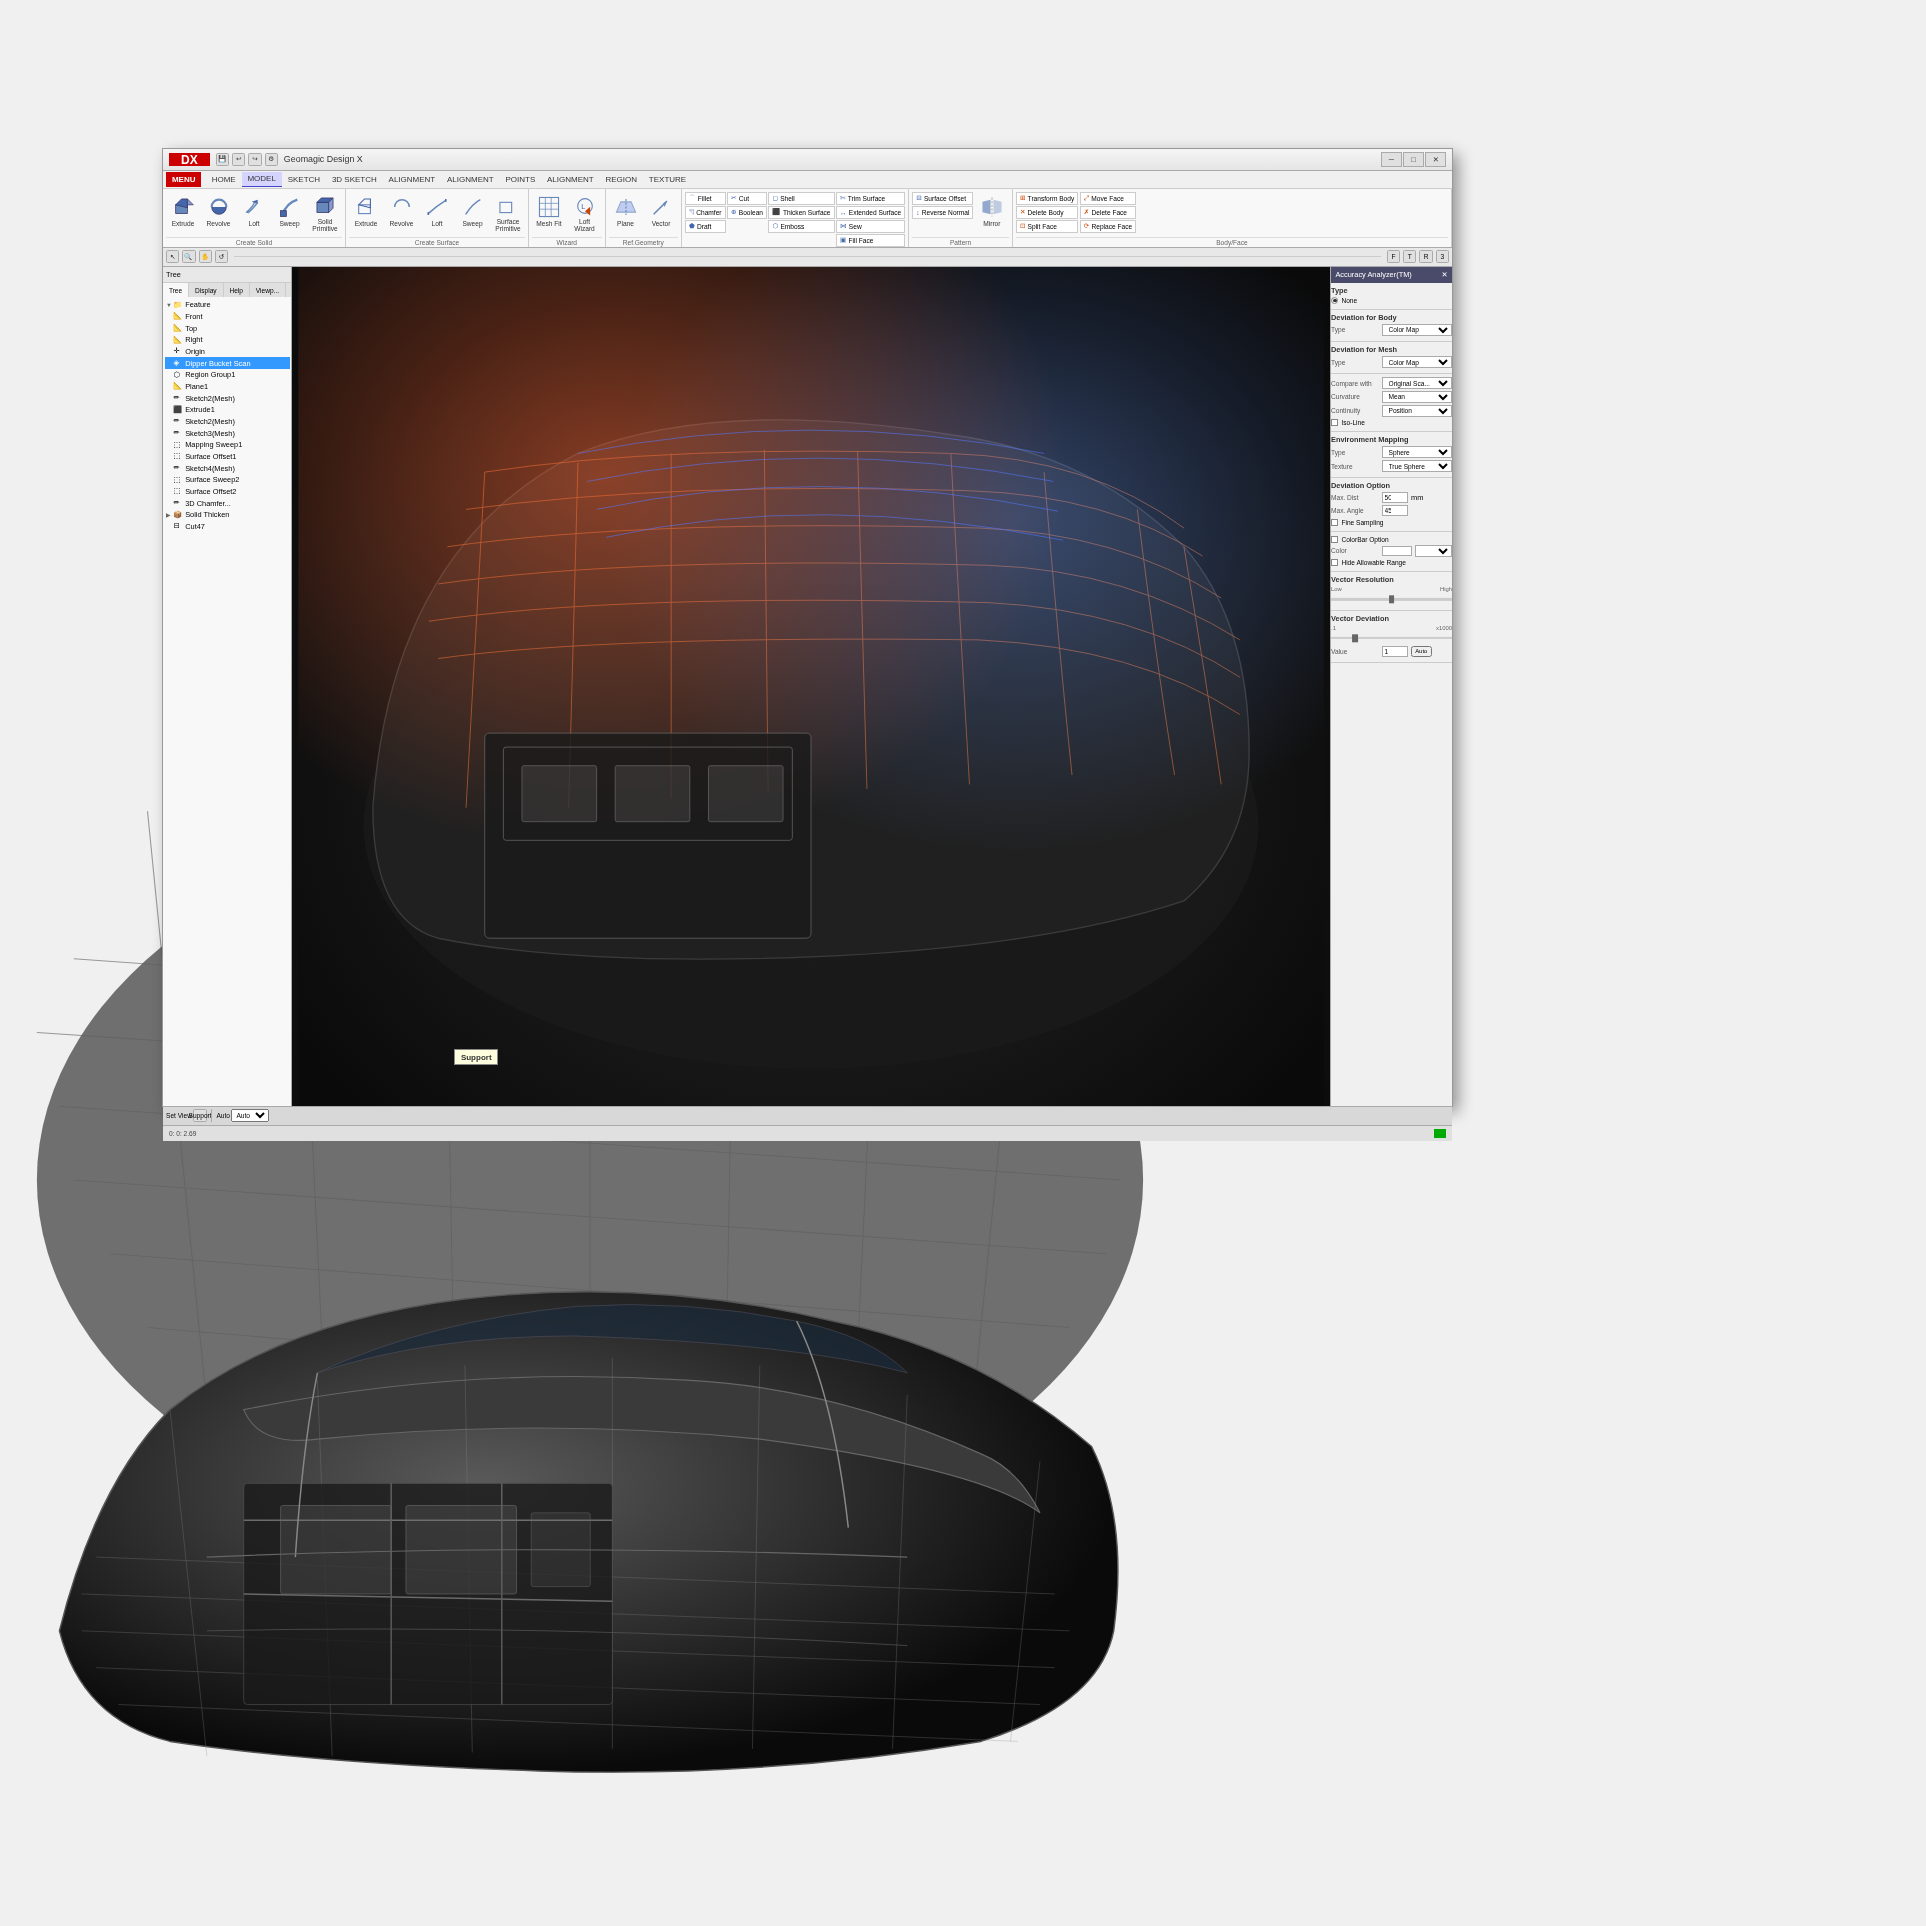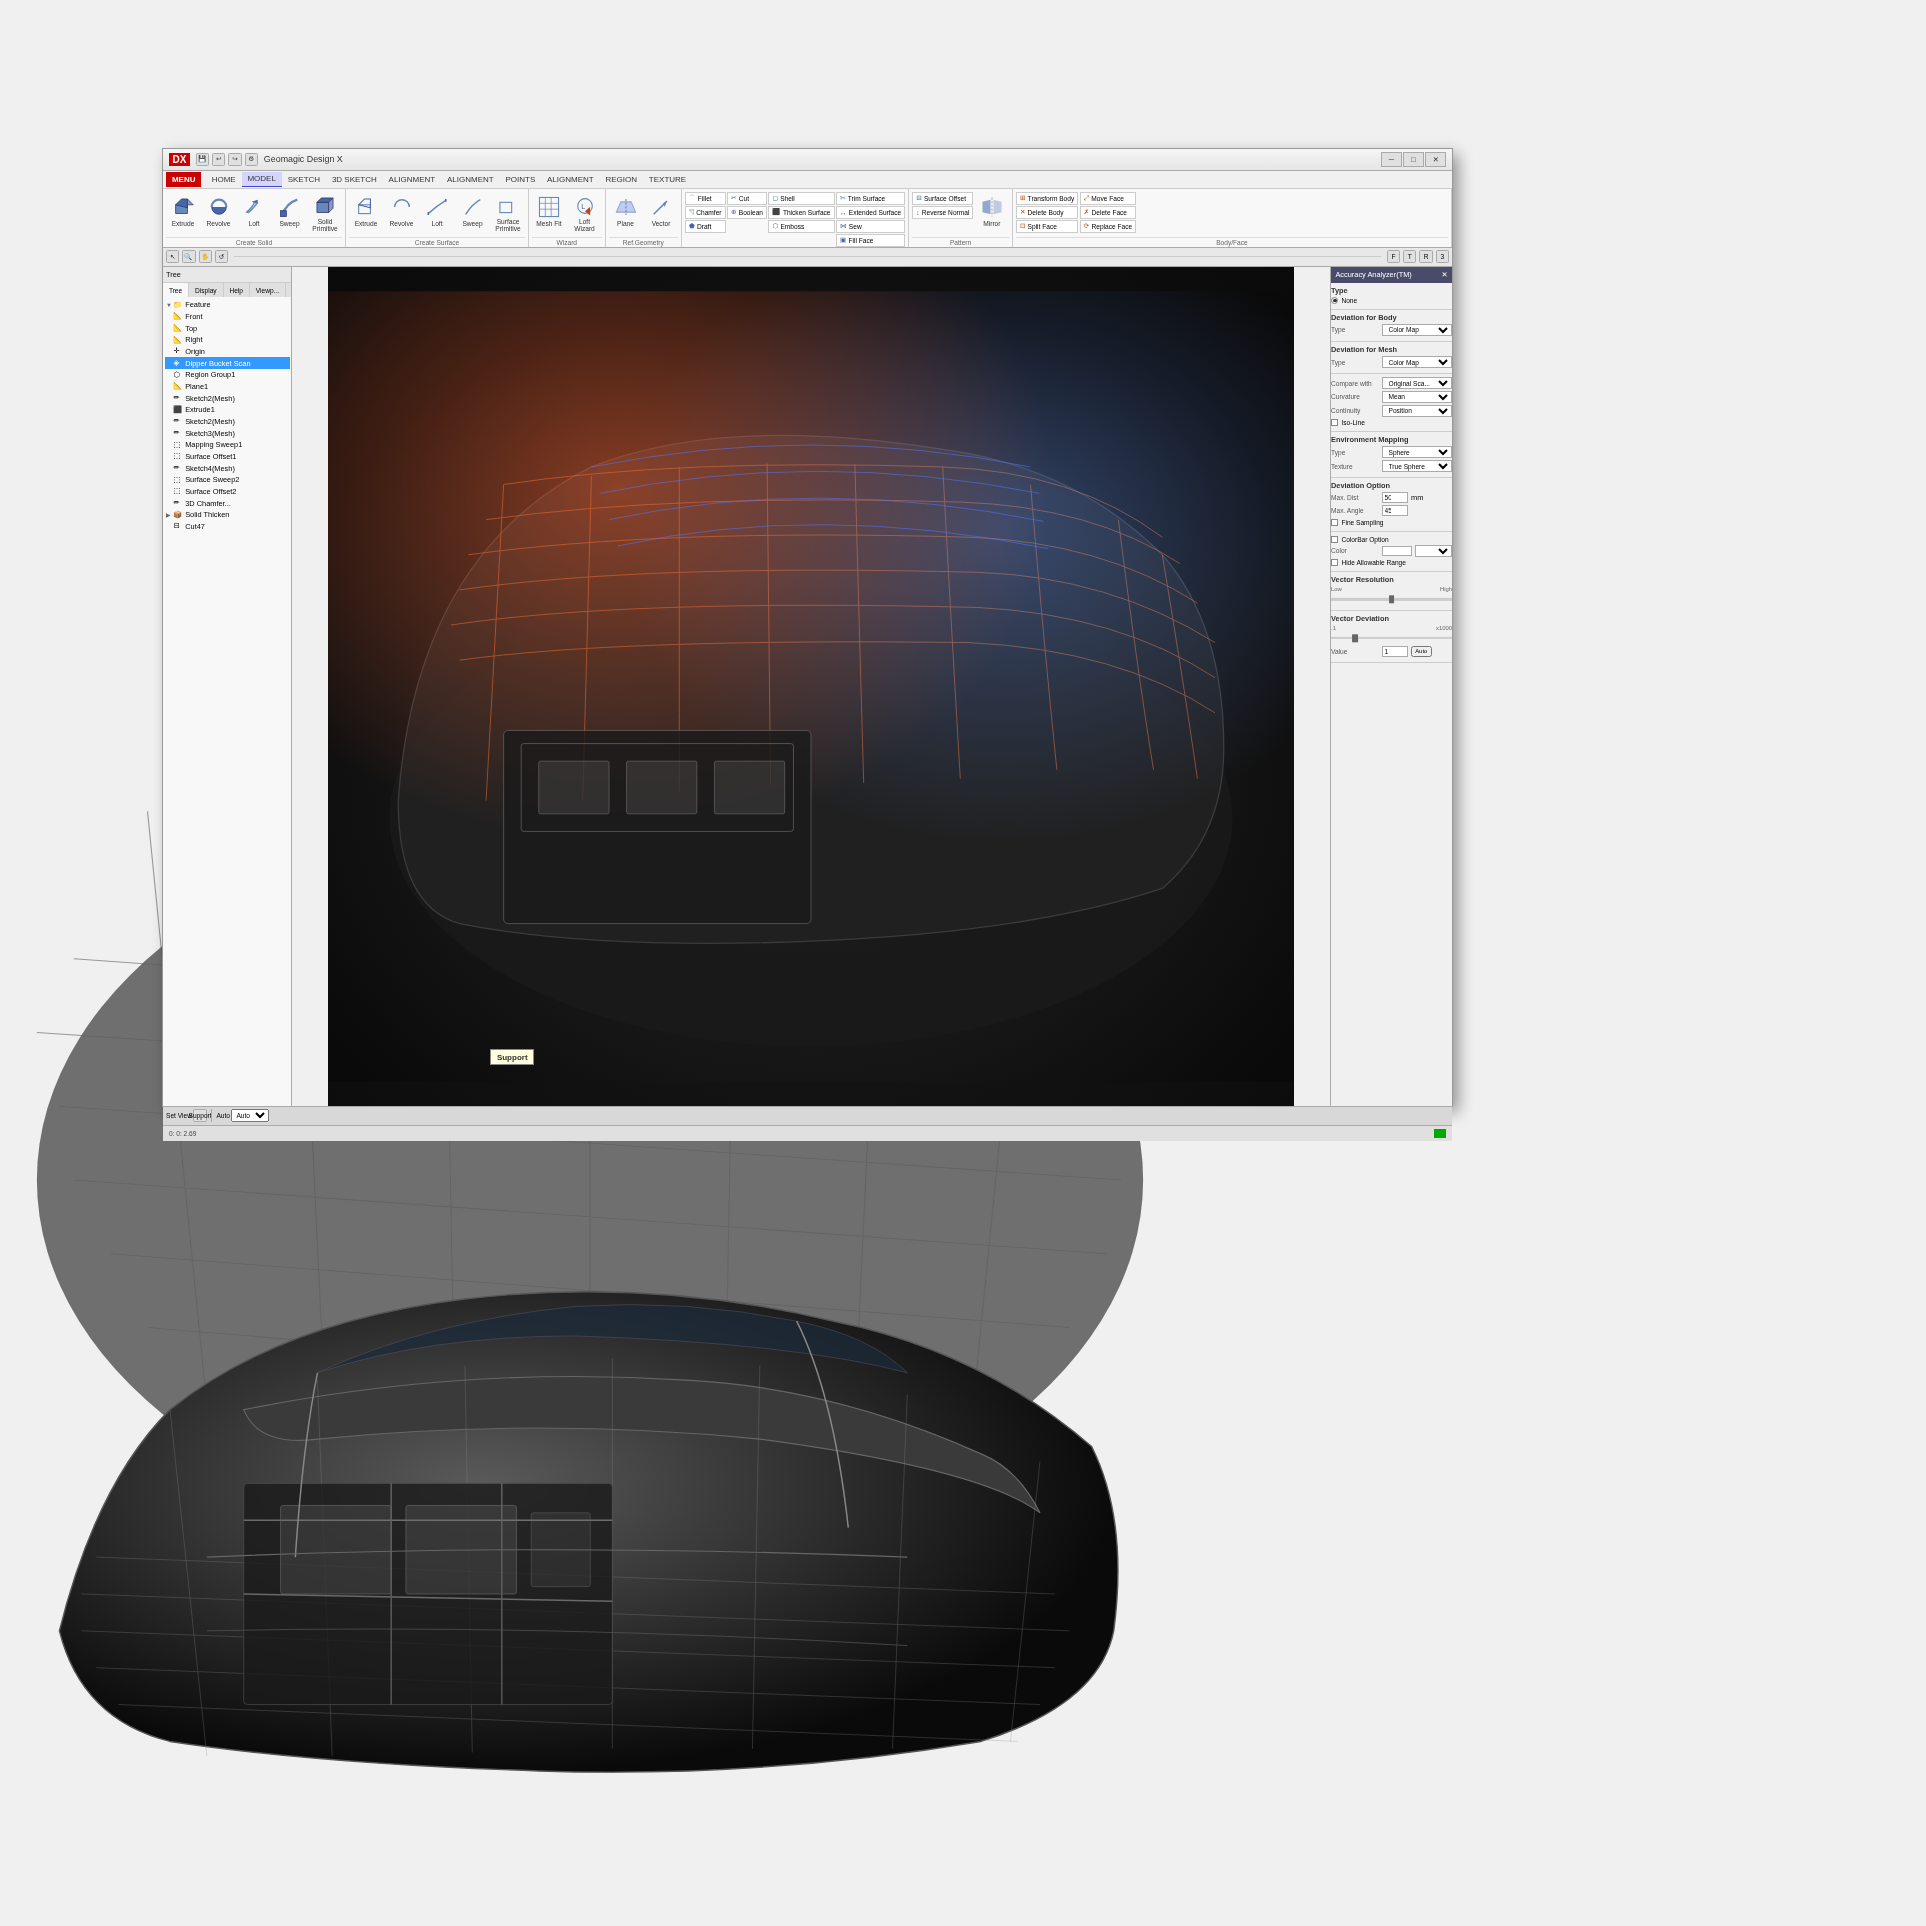--- a/index.html
+++ b/index.html
@@ -195,21 +195,20 @@
       display: flex;
       align-items: center;
       padding: 0 3px;
       gap: 3px;
     }
 
     
     .main-area {
       display: flex;
       height: calc(100% - 118px);
-      gap: 36px;
     }
 
     
     .left-panel {
       width: 129px;
       background: #f8f8f8;
       border-right: 0.7px solid #aaa;
       display: flex;
       flex-direction: column;
       overflow: hidden;
@@ -489,25 +488,25 @@
       top: 50%;
       width: 5.9px;
       height: 7.4px;
       background: #666;
       transform: translate(-50%, -50%);
       cursor: pointer;
     }
 
     
     .dx-logo {
-      width: 21px;
+      width: 41px;
       height: 13.3px;
       background: #cc0000;
       color: white;
-      font-size: 10px;
+      font-size: 12px;
       font-weight: bold;
       display: flex;
       align-items: center;
       justify-content: center;
     }
   </style>
 </head>
 <body>
 
 <div class="outer-wrapper">

